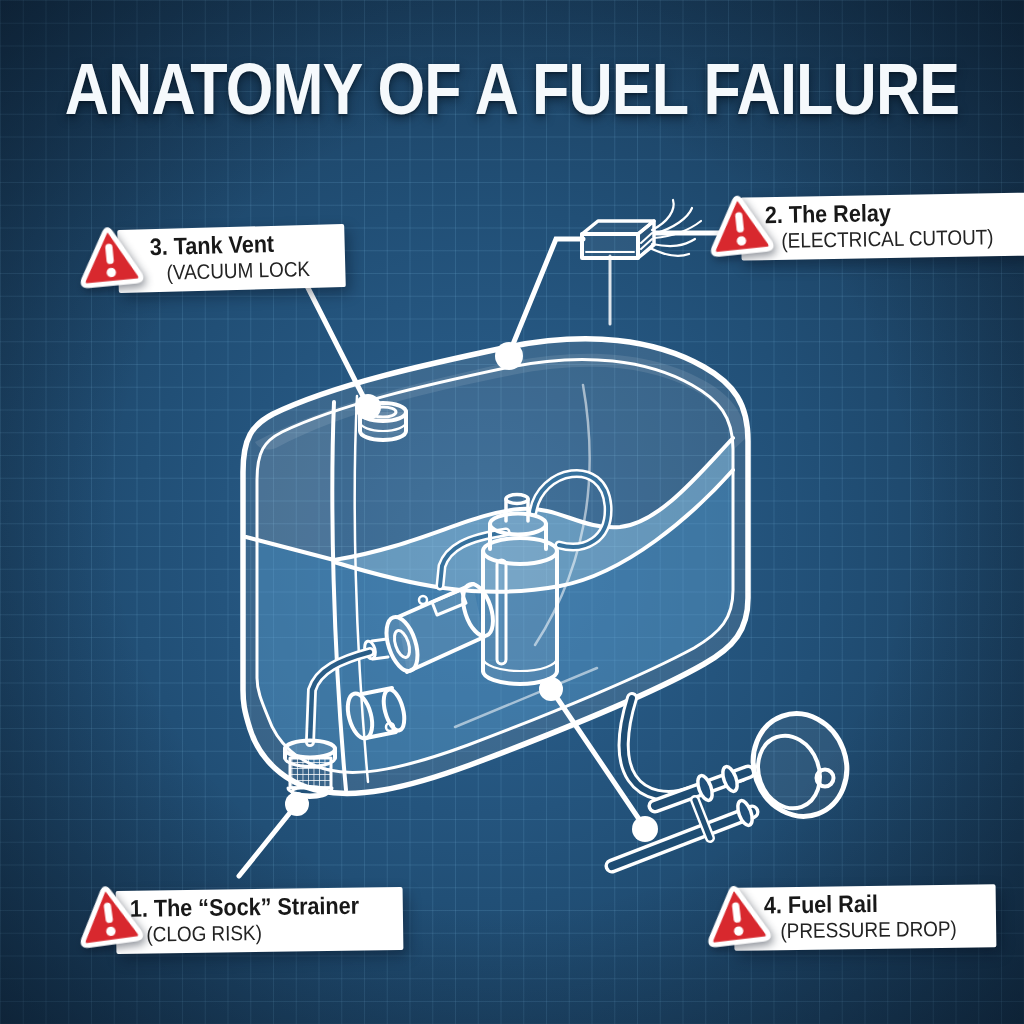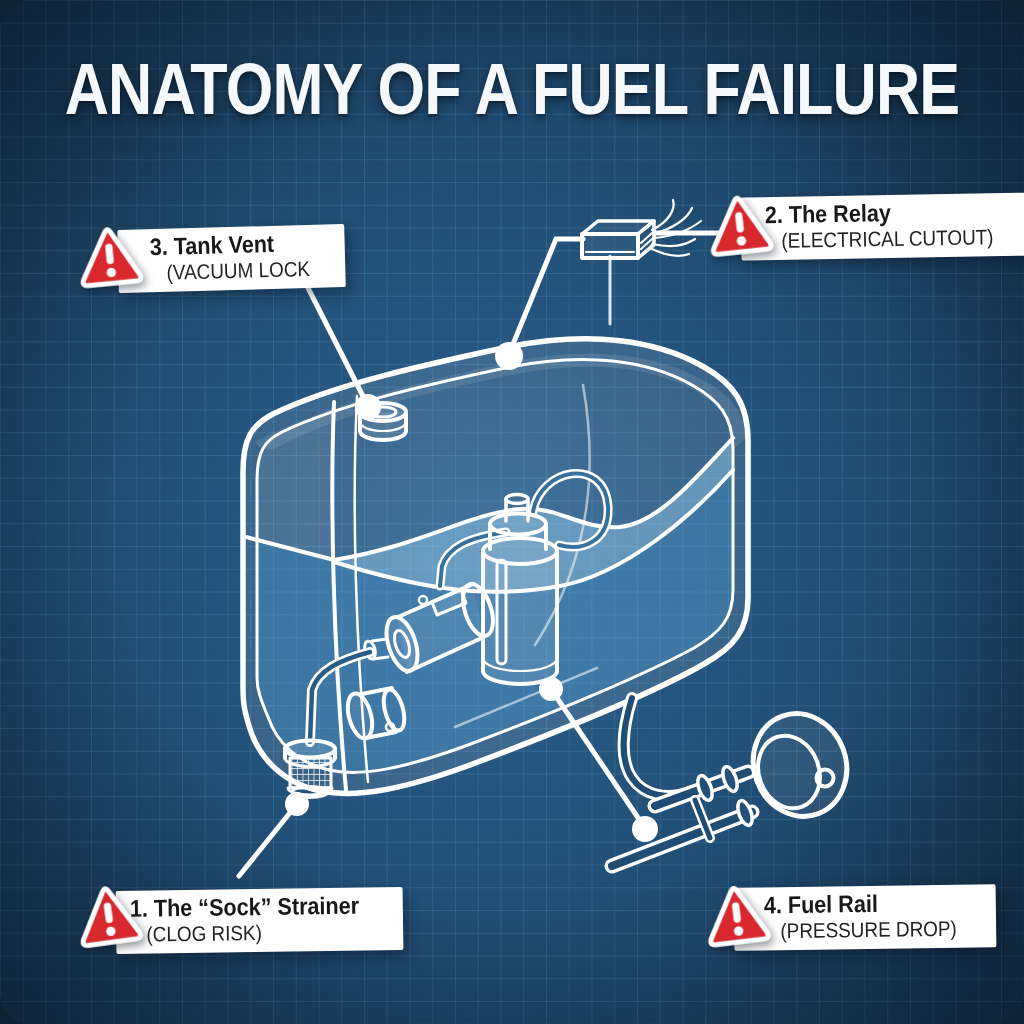--- a/index.html
+++ b/index.html
@@ -1,20 +1,19 @@
 <!DOCTYPE html>
 <html><head>
 <meta charset="utf-8">
 <style>
   html,body{margin:0;padding:0;background:#0e2234;}
   .stage{
     position:relative;width:1024px;height:1024px;overflow:hidden;
     font-family:"Liberation Sans",sans-serif;
     background:radial-gradient(circle at 47% 54%, #2d6392 0%, #214f76 45%, #16334d 100%);
-    border-radius:32px;
   }
   .stage::before{
     content:"";position:absolute;inset:0;
     background-image:
       linear-gradient(to right, rgba(125,190,230,0.16) 1px, transparent 1px),
       linear-gradient(to bottom, rgba(125,190,230,0.16) 1px, transparent 1px);
     background-size:22.75px 22.75px;
     pointer-events:none;
   }
   .stage::after{

